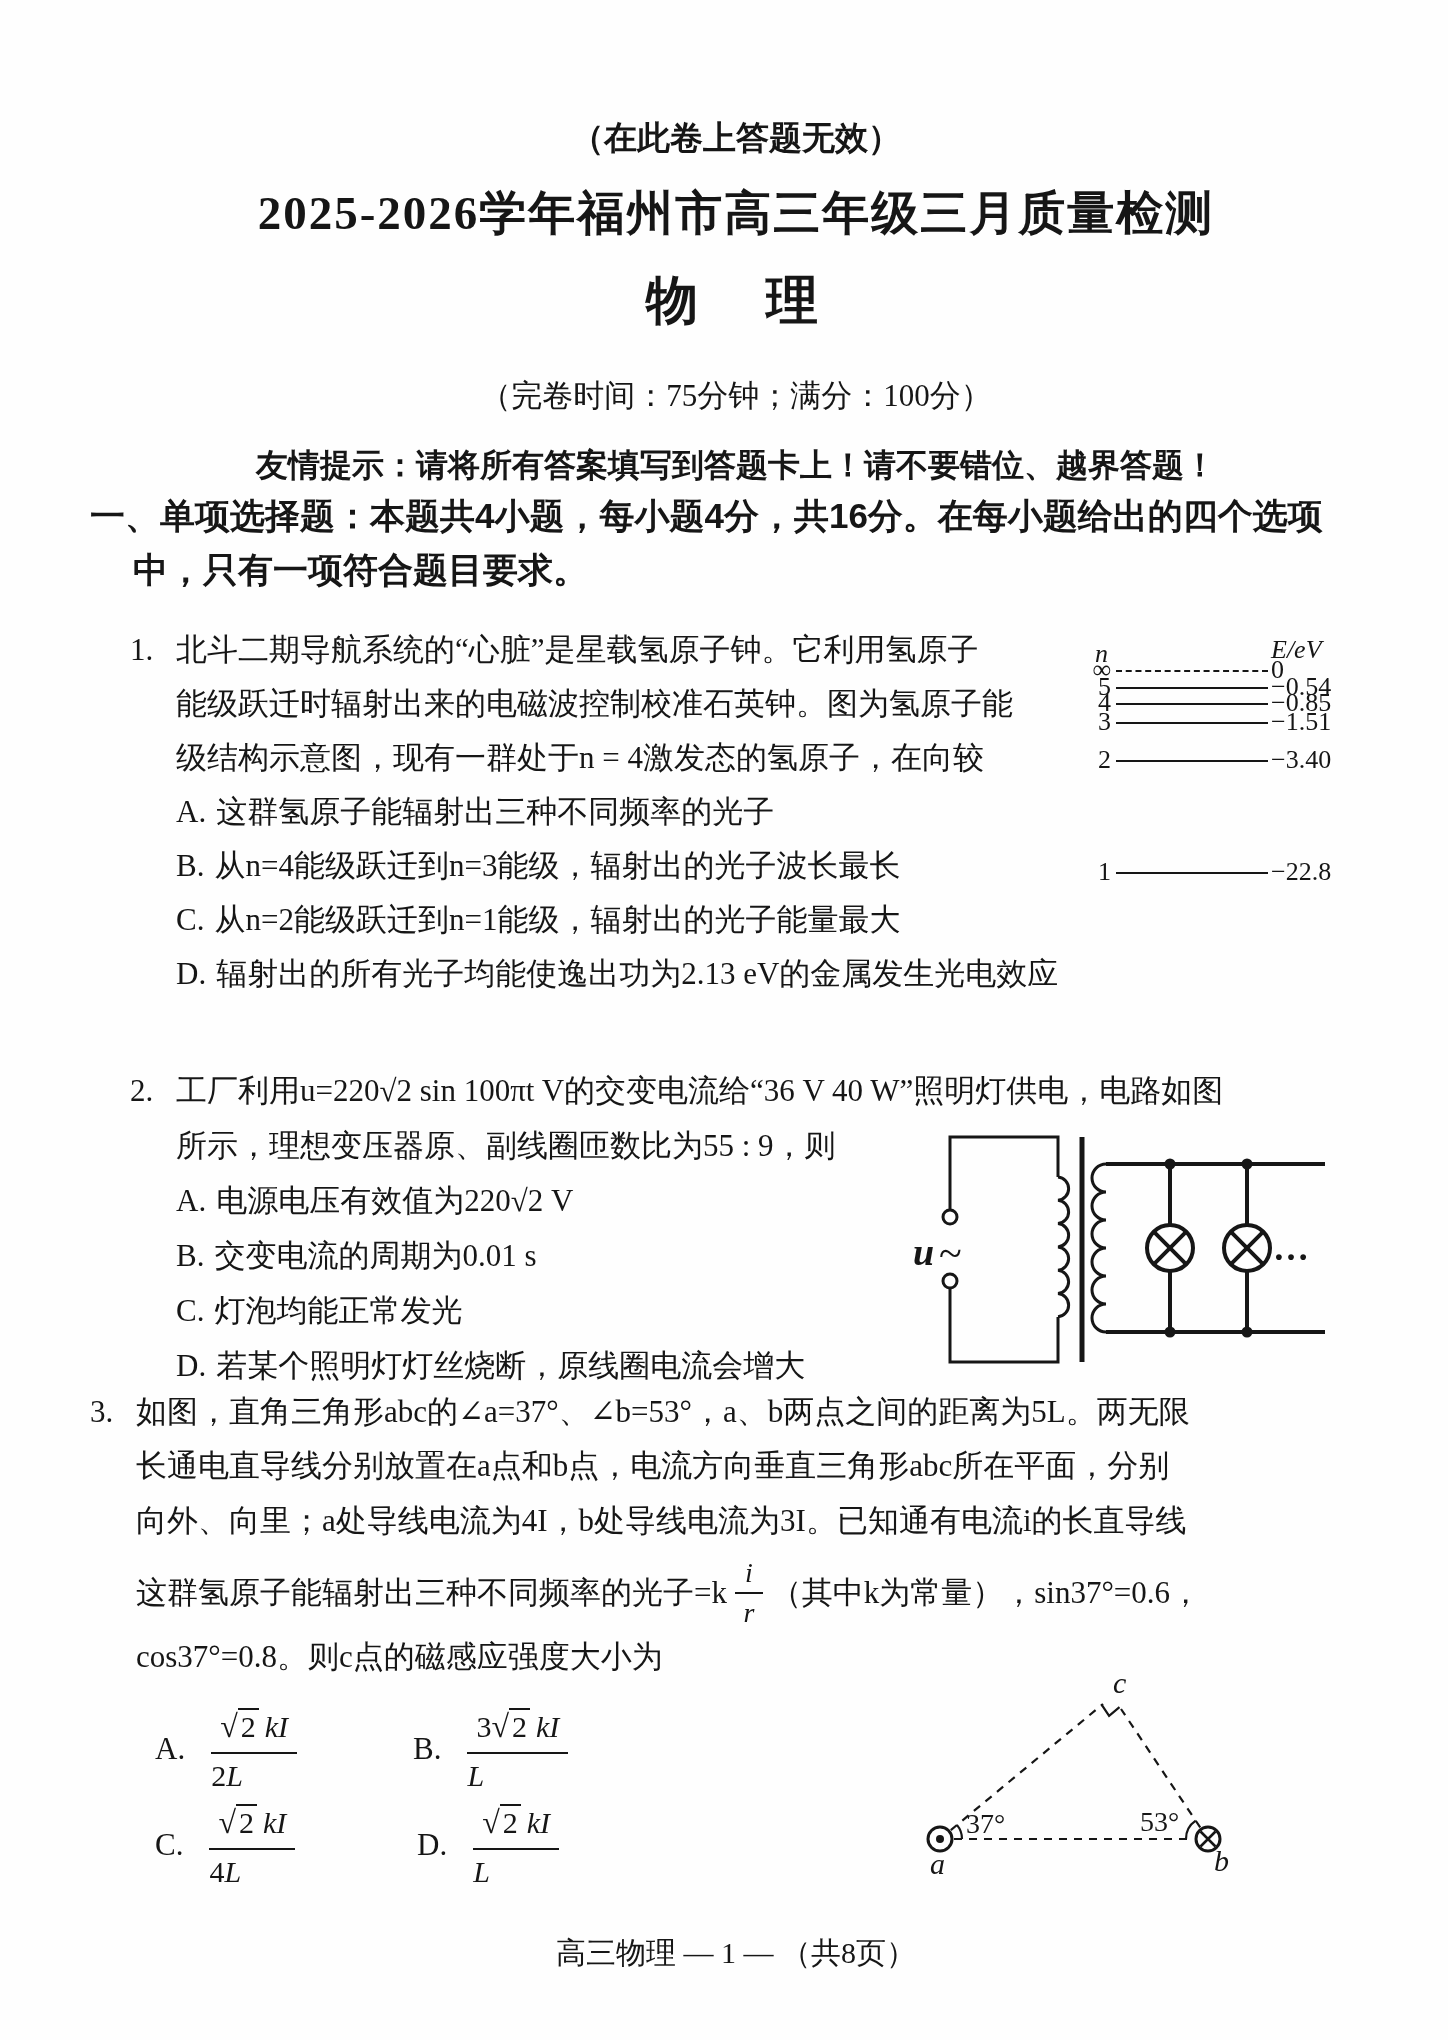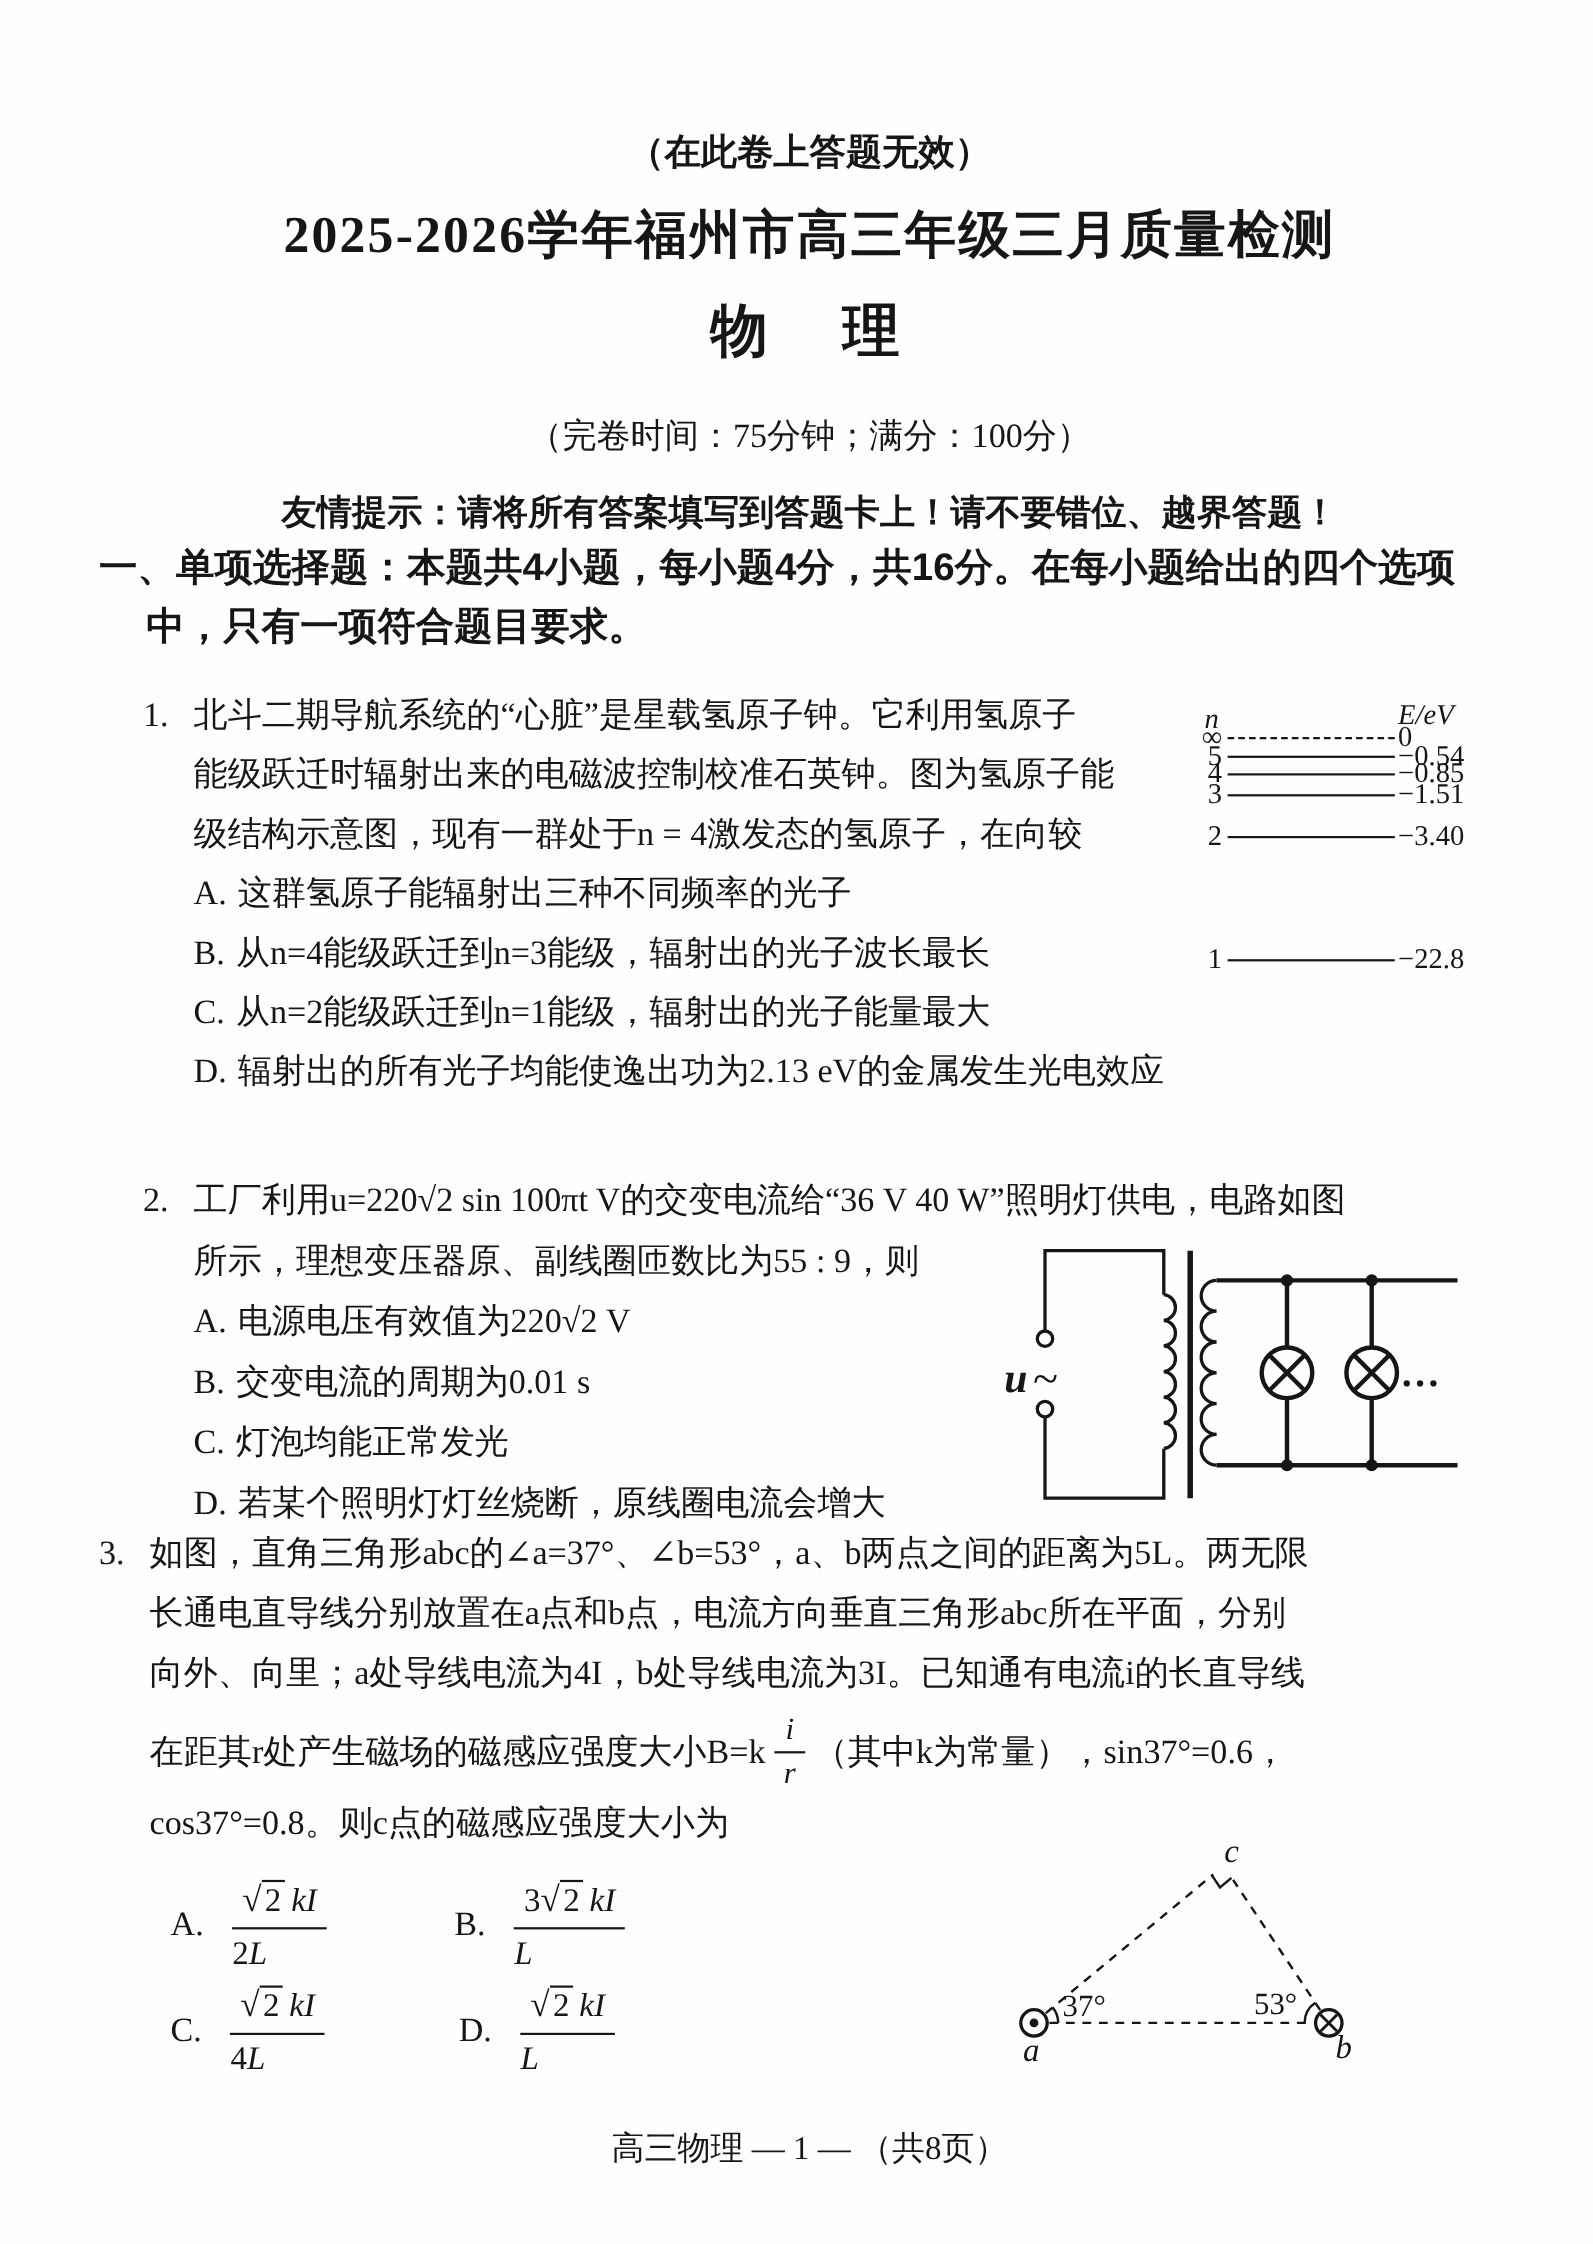--- a/index.html
+++ b/index.html
@@ -141,21 +141,21 @@
     </g>
     <text x="8" y="137" font-size="38" font-style="italic" font-weight="bold">u</text>
     <text x="34" y="139" font-size="42">~</text>
     <text x="368" y="132" font-size="36" font-weight="bold">…</text>
   </svg>
 
   <div class="q3line" style="left:90px;top:1391px"><span class="qnum">3.</span><span>如图，直角三角形abc的∠a=37°、∠b=53°，a、b两点之间的距离为5L。两无限</span></div>
   <div class="q3line" style="left:136px;top:1445px">长通电直导线分别放置在a点和b点，电流方向垂直三角形abc所在平面，分别</div>
   <div class="q3line" style="left:136px;top:1500px">向外、向里；a处导线电流为4I，b处导线电流为3I。已知通有电流i的长直导线</div>
   <div class="q3line fracline" style="left:136px;top:1556px;height:74px">
-    <span>在距其r处产生磁场的磁感应强度大小B=k</span>
+    <span>这群氢原子能辐射出三种不同频率的光子=k</span>
     <span class="ifrac">
       <span class="fn">i</span>
       <span class="fd">r</span>
     </span>
     <span>（其中k为常量），sin37°=0.6，</span>
   </div>
   <div class="q3line" style="left:136px;top:1636px">cos37°=0.8。则c点的磁感应强度大小为</div>
 
   <div class="q3opt" style="left:155px;top:1705px">
     <span class="olabel">A.</span>

